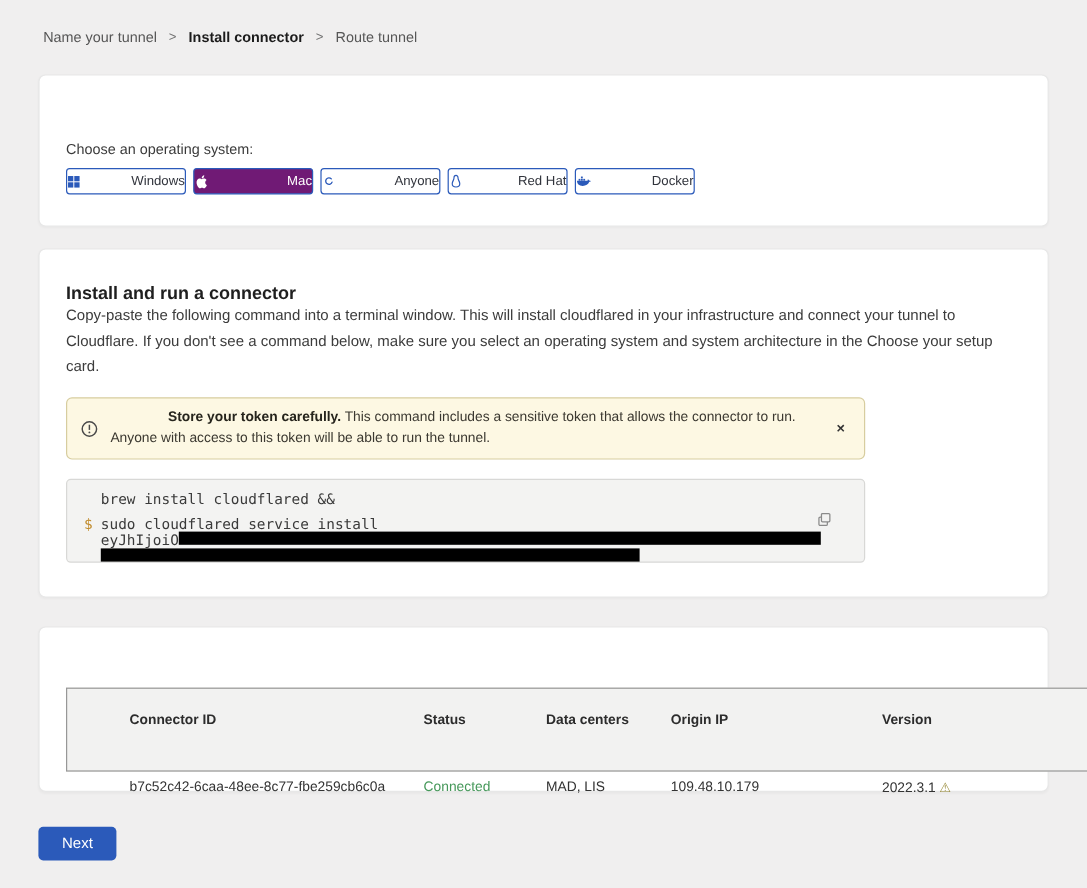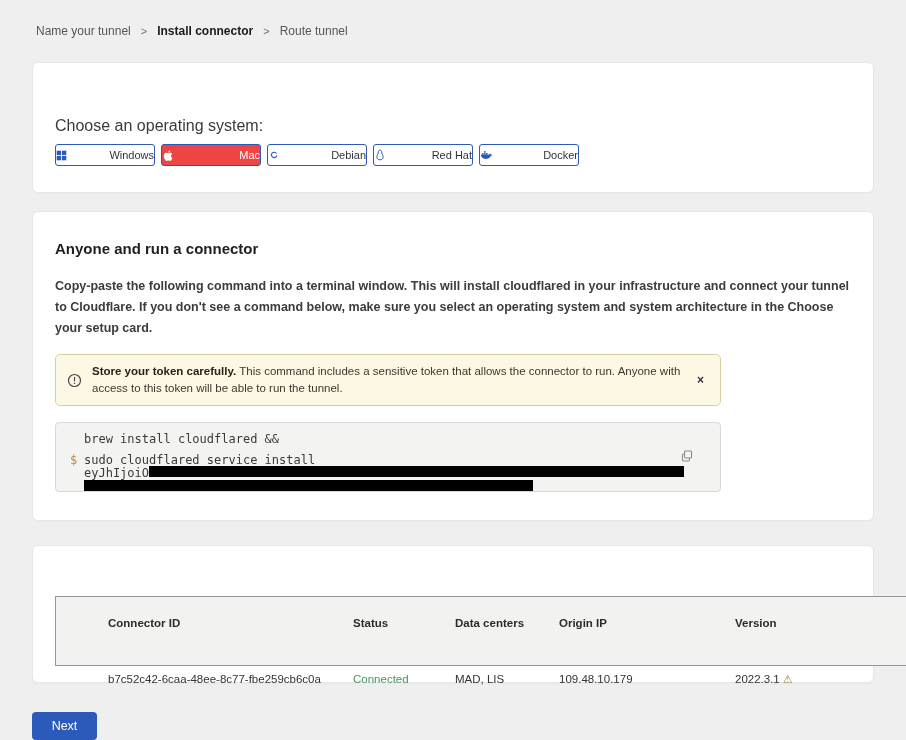--- a/index.html
+++ b/index.html
@@ -27,43 +27,43 @@
     border-radius:6px;
     margin:0 32px;
     box-shadow:0 1px 2px rgba(0,0,0,0.03);
   }
   .card-1 { margin-top:24px; padding:28px 22px 26px 22px; }
   .card-2 { margin-top:18px; padding:28px 22px 28px 22px; }
   .card-3 { margin-top:24px; padding:28px 22px 16px 22px; }
   .card-title { font-size:15px; font-weight:bold; color:#1f1f1f; }
 
   
-  .os-label { margin-top:26px; font-size:16px; color:#3a3a3a; }
+  .os-label { margin-top:26px; font-size:12px; color:#3a3a3a; }
   .os-row { display:flex; gap:6px; margin-top:9px; }
   .os-btn {
     width:100px; height:22px;
     display:flex; align-items:center; justify-content:space-between; gap:7px;
     background:#ffffff; border:1px solid #2b5aba; border-radius:3px;
     font-size:11px; color:#31343c; cursor:pointer;
   }
   .os-btn .oicon { display:flex; align-items:center; color:#2b5aba; }
-  .os-btn.selected { background:#ef4444; color:#ffffff; }
+  .os-btn.selected { background:#701a75; color:#ffffff; }
   .os-btn.selected .oicon { color:#ffffff; }
 
   
-  .description { margin-top:19px; font-size:12.5px; line-height:21px; color:#3c3c3c; max-width:795px;font-weight:bold; }
+  .description { font-size:12.5px; line-height:21px; color:#3c3c3c; max-width:795px; }
   .warning-banner {
     margin-top:15px; width:666px; min-height:46px;
     background:#fdf8e3; border:1px solid #d7cd9f; border-radius:5px;
     display:flex; align-items:center; gap:10px;
     padding:8px 12px 8px 11px;
   }
   .warning-icon { flex:0 0 auto; display:flex; }
   .warning-text { font-size:11.5px; line-height:17px; color:#3b3830; flex:1; }
-  .warning-text b { color:#26241c; }
+  .warning-text b { color:#26241c;margin-left:48px; }
   .warning-close {
     flex:0 0 auto; font-size:12px; font-weight:bold; color:#333;
     cursor:pointer; padding:0 4px; line-height:1;
   }
   .code-block {
     position:relative;
     margin-top:16px; width:666px; height:70px;
     background:#f3f3f2; border:1px solid #d8d8d6; border-radius:4px;
     padding:11px 14px 0 14px;
     font-family:"DejaVu Sans Mono", monospace; font-size:12px; color:#3a3a3a;
@@ -137,21 +137,21 @@
       </span>
       <span>Mac</span>
     </button>
 
     <button class="os-btn">
       <span class="oicon">
         <svg viewBox="0 0 16 16" width="12" height="12" fill="none" stroke="currentColor" stroke-width="1.5" stroke-linecap="round">
             <path d="M10.8 5.4A3.6 3.6 0 1 0 11.6 9"></path>
           </svg>
       </span>
-      <span>Debian</span>
+      <span>Anyone</span>
     </button>
 
     <button class="os-btn">
       <span class="oicon">
         <svg viewBox="0 0 16 16" width="12" height="12" fill="none" stroke="currentColor" stroke-width="1.3" stroke-linejoin="round">
             <path d="M8 1.6c-1.4 0-2.2 1-2.2 2.4 0 1-.2 1.8-.7 2.8-.7 1.4-1.3 2.7-1.3 4 0 2.1 1.8 3.6 4.2 3.6s4.2-1.5 4.2-3.6c0-1.3-.6-2.6-1.3-4-.5-1-.7-1.8-.7-2.8 0-1.4-.8-2.4-2.2-2.4z"></path>
           </svg>
       </span>
       <span>Red Hat</span>
     </button>
@@ -167,21 +167,21 @@
           </svg>
       </span>
       <span>Docker</span>
     </button>
 
   </div>
 </section>
 
 
 <section class="card card-2">
-  <h2 class="card-title">Anyone and run a connector</h2>
+  <h2 class="card-title">Install and run a connector</h2>
   <p class="description">Copy-paste the following command into a terminal window. This will install cloudflared in your infrastructure and connect your tunnel to Cloudflare. If you don't see a command below, make sure you select an operating system and system architecture in the Choose your setup card.</p>
 
   <div class="warning-banner">
     <span class="warning-icon">
       <svg viewBox="0 0 16 16" width="15" height="15">
           <circle cx="8" cy="8" r="6.4" fill="none" stroke="#4a4a4a" stroke-width="1.3"></circle>
           <rect x="7.35" y="4.2" width="1.3" height="4.6" fill="#4a4a4a"></rect>
           <circle cx="8" cy="11" r="0.85" fill="#4a4a4a"></circle>
         </svg>
     </span>

